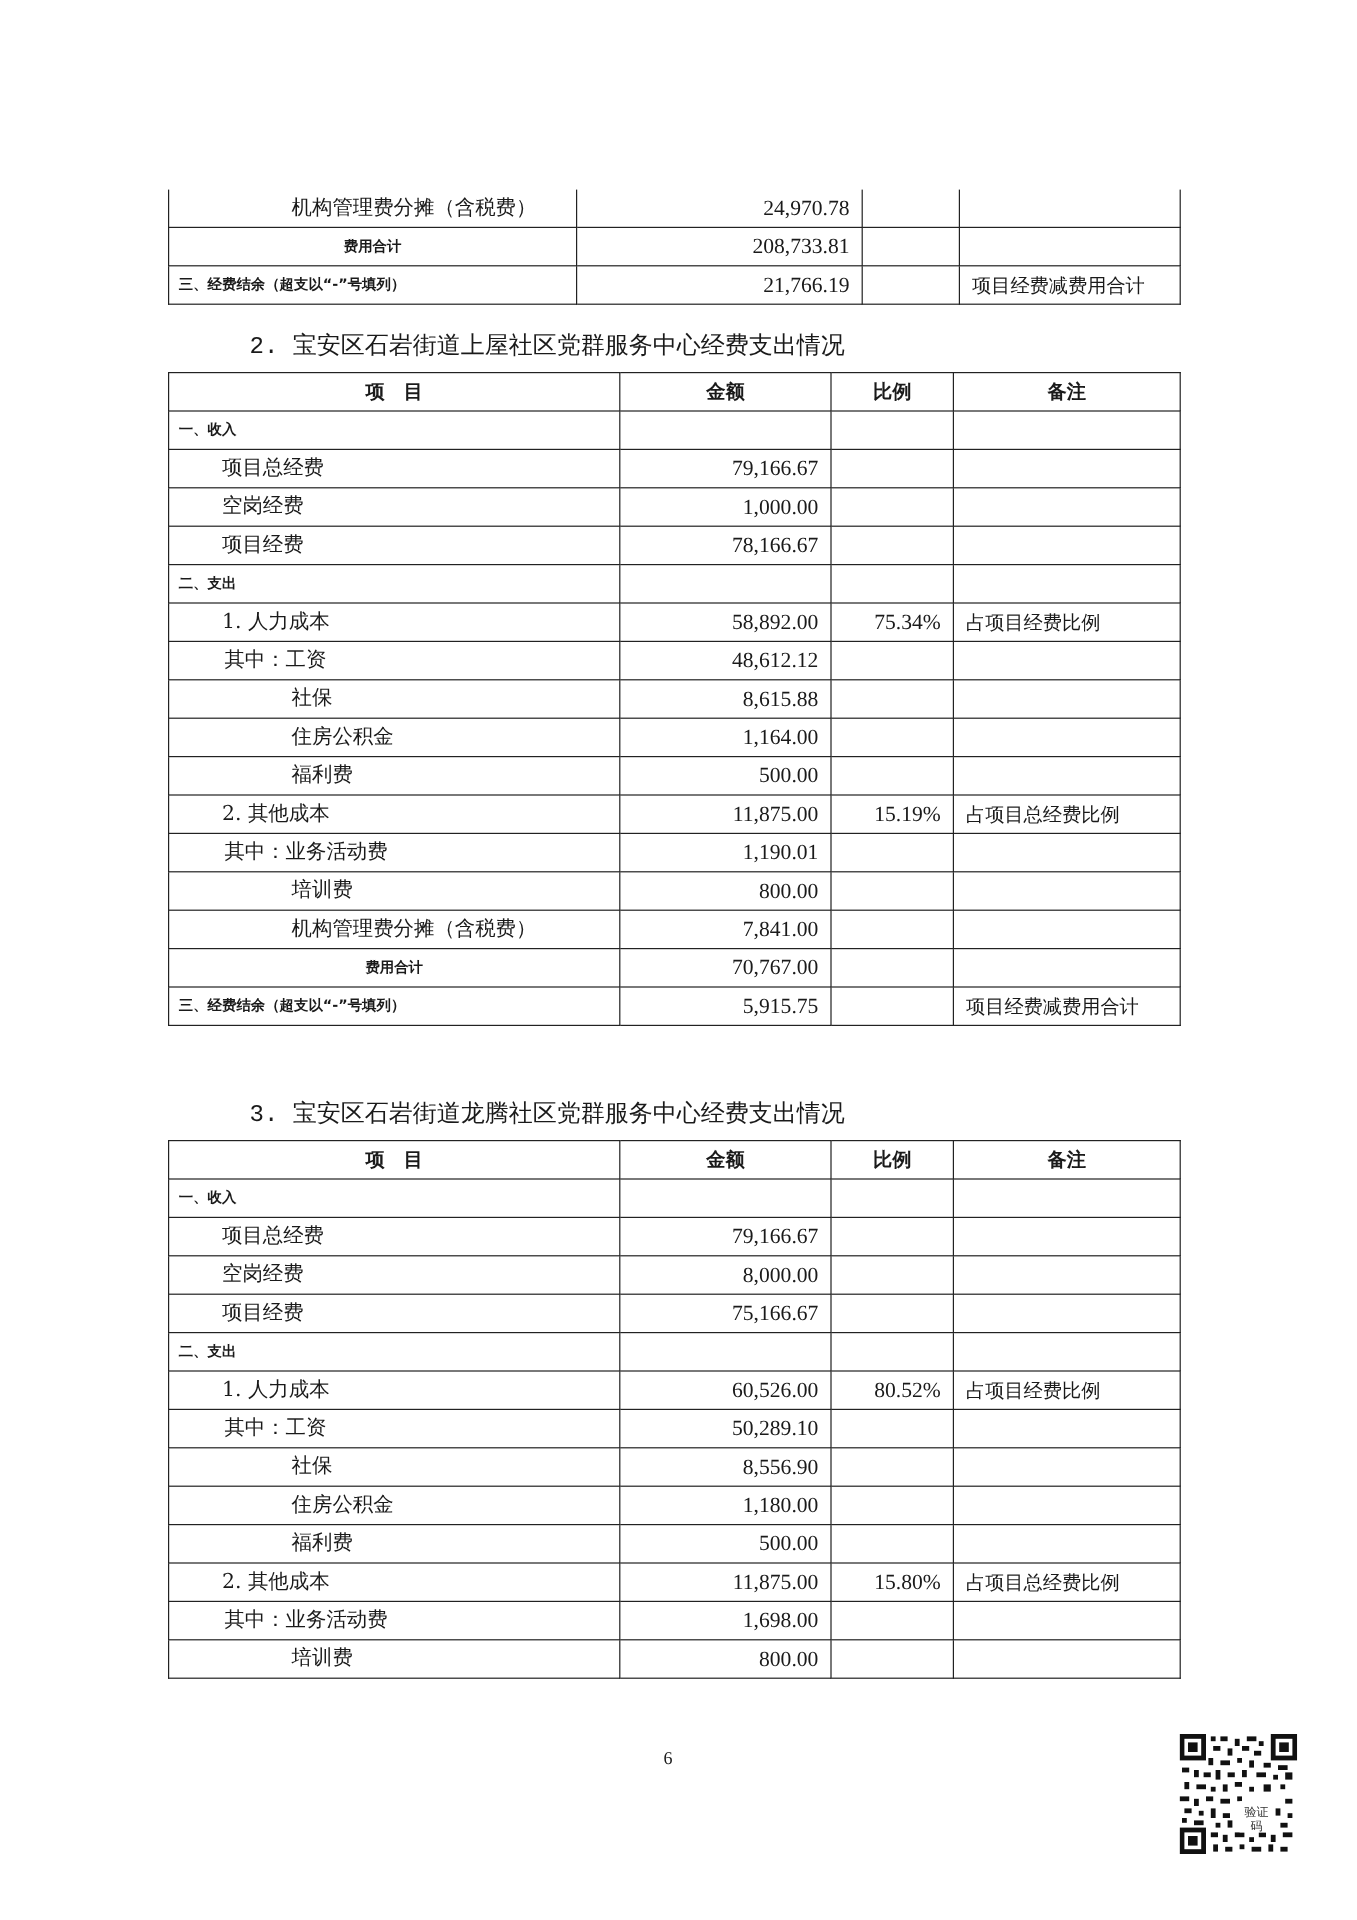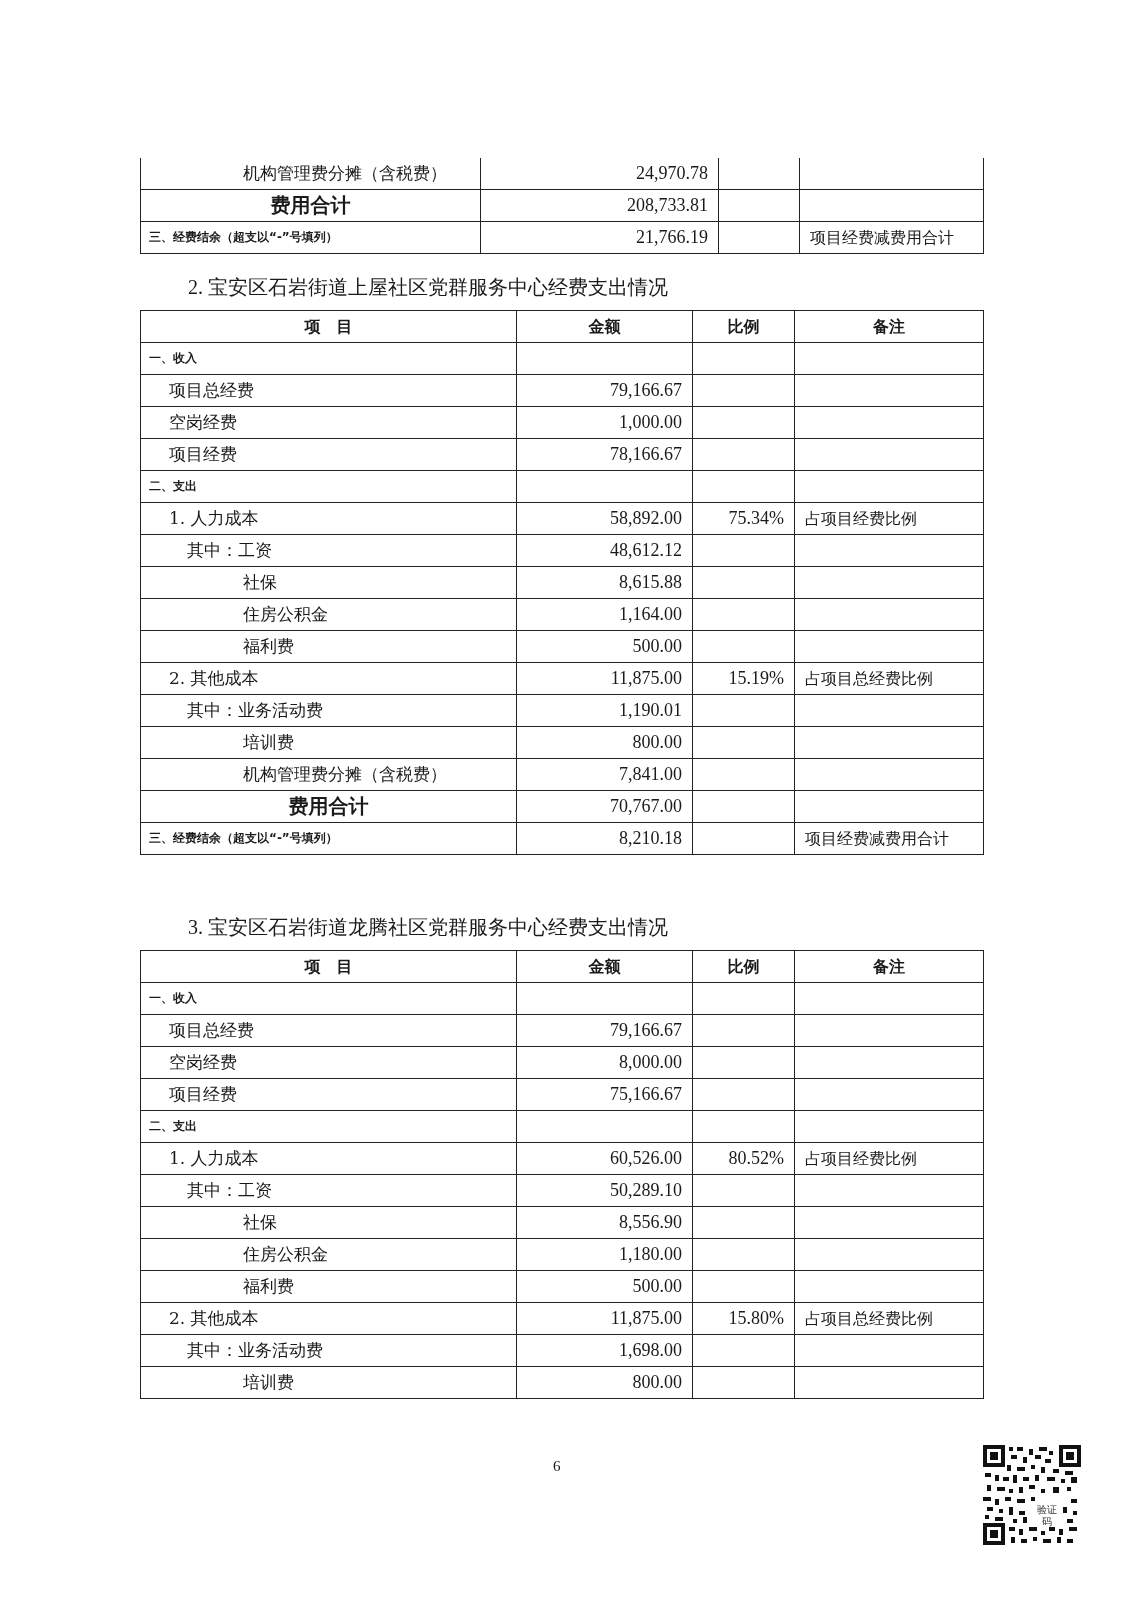--- a/index.html
+++ b/index.html
@@ -4,28 +4,28 @@
 <style>
   html, body { margin:0; padding:0; background:#ffffff; }
   body { width:1131px; height:1600px; position:relative; overflow:hidden;
          font-family: "DejaVu Serif", "Liberation Serif", serif; color:#1a1a1a; }
   .tbl { position:absolute; left:140px; width:843px; border-collapse:collapse; table-layout:fixed; }
   .tbl td { border:1.5px solid #222; height:31px; padding:0 8px; font-size:17px; line-height:31px;
             white-space:nowrap; overflow:hidden; box-sizing:border-box; }
   .tbl td.num { text-align:right; font-family:"Liberation Serif", serif; font-size:18px; padding-right:10px; }
   .tbl td.hdr { text-align:center; font-weight:bold; font-family:"DejaVu Sans", sans-serif; font-size:16px; }
   .tbl td.sec { font-weight:bold; font-family:"DejaVu Sans", sans-serif; font-size:12px; padding-left:8px; }
-  .tbl td.bold-c { font-weight:bold; font-family:"DejaVu Sans", sans-serif; font-size:20px; text-align:center; }
-  .tbl td.ind1 { padding-left:28px; }
+  .tbl td.bold-c { font-weight:bold; font-family:"DejaVu Sans", sans-serif; font-size:12px; text-align:center; }
+  .tbl td.ind1 { padding-left:44px; }
   .tbl td.ind2 { padding-left:46px; }
   .tbl td.ind3 { padding-left:102px; }
   .tbl td.note { font-size:16px; padding-left:10px; }
   .top-tbl { top:158px; border-top:none; }
   .top-tbl tr:first-child td { border-top:none; }
-  .title { position:absolute; left:188px; font-size:20px; font-family:Liberation Serif, serif; color:#1a1a1a; }
+  .title { position:absolute; left:208px; font-size:20px; font-family:Liberation Mono, monospace; color:#1a1a1a; }
   .page-num { position:absolute; left:553px; top:1458px; font-size:15px; font-family:"Liberation Serif", serif; }
   .qr { position:absolute; left:983px; top:1445px; width:98px; height:100px; }
 </style>
 </head>
 <body>
 
 <table class="tbl top-tbl">
   <colgroup>
       <col style="width:340px">
       <col style="width:238px">
@@ -156,21 +156,21 @@
         <td class="note"></td>
       </tr>
       <tr>
         <td class="bold-c">费用合计</td>
         <td class="num">70,767.00</td>
         <td class="num"></td>
         <td class="note"></td>
       </tr>
       <tr>
         <td class="sec">三、经费结余（超支以“-”号填列）</td>
-        <td class="num">8,210.18</td>
+        <td class="num">5,915.75</td>
         <td class="num"></td>
         <td class="note">项目经费减费用合计</td>
       </tr>
     </tbody>
 </table>
 
 <div class="title" style="top:914px;">3. 宝安区石岩街道龙腾社区党群服务中心经费支出情况</div>
 <table class="tbl" style="top:950px;">
   <colgroup>
       <col style="width:376px">

